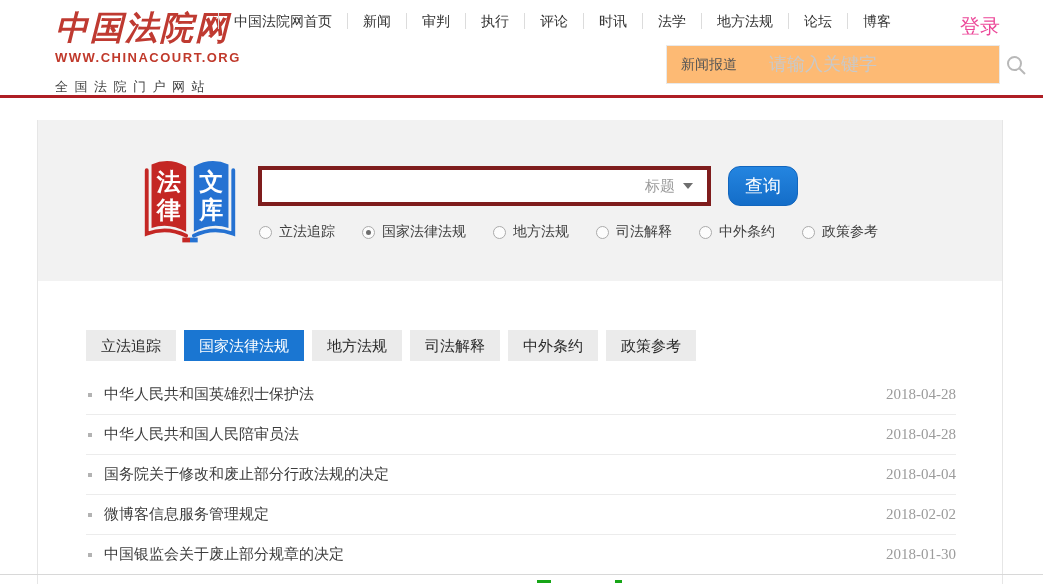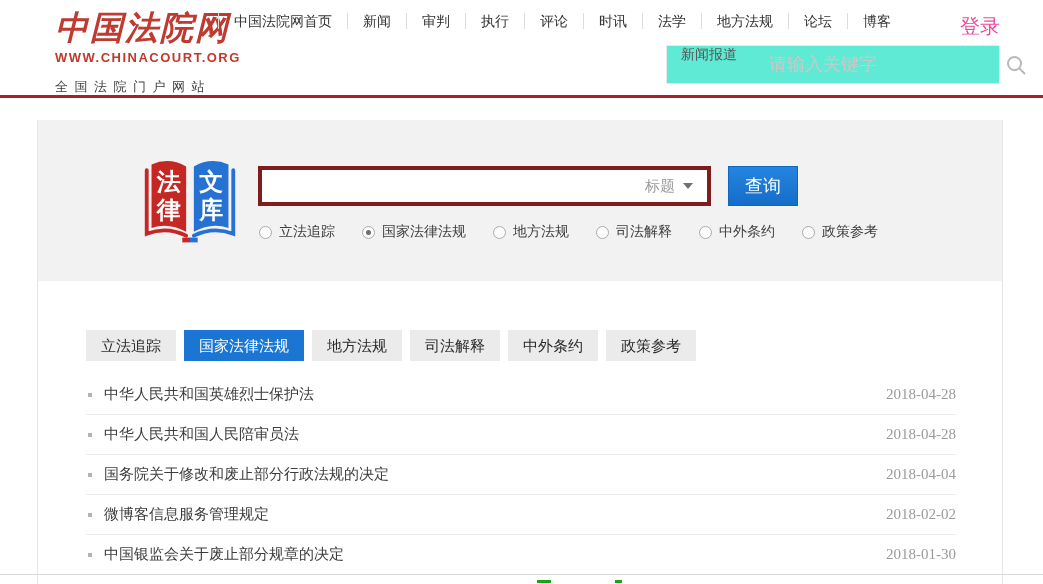--- a/index.html
+++ b/index.html
@@ -21,21 +21,21 @@
 
   .top-nav { position:absolute; left:218px; top:12px; display:flex; align-items:center; height:18px; }
   .top-nav .nav-item {
     font-size:14px; color:#333; padding:0 15px; border-left:1px solid #dcdcdc;
     line-height:16px; white-space:nowrap;
   }
   .login-link { position:absolute; right:43px; top:13px; font-size:20px; color:#ec4899; }
 
   .top-search {
     position:absolute; left:666px; top:45px; width:334px; height:39px;
-    border:1px solid #e9e9e9; background:#5eead4; display:flex; 
+    border:1px solid #e9e9e9; background:#fdba74; display:flex; align-items:center;
   }
   .ts-category { font-size:14px; color:#555; padding:0 10px 0 14px; white-space:nowrap; }
   .ts-grid { width:9px; height:9px; margin-right:10px;
     background-image:radial-gradient(#c9c9c9 1px, transparent 1.1px);
     background-size:4px 4px; background-position:0 0; }
   .ts-divider { width:1px; height:22px; background:#ededed; }
   .ts-input { flex:1; border:none; outline:none; font-size:18px; color:#333; padding:0 12px;
     font-family:Liberation Serif, serif; background:transparent; }
   .ts-input::placeholder { color:#c9c9c9; }
   .ts-search-btn { width:46px; height:100%; display:flex; align-items:center; justify-content:center;
@@ -57,21 +57,21 @@
     background:#fff; border:4px solid #7f1d1d; display:flex; align-items:center;
   }
   .lib-input { flex:1; height:100%; border:none; outline:none; font-size:15px; color:#333;
     padding:0 10px; background:transparent; font-family:"Liberation Sans", sans-serif; }
   .lib-field-select { display:flex; align-items:center; gap:8px; padding:0 14px; cursor:pointer; }
   .lib-field-label { font-size:15px; color:#9a9a9a; }
   .caret-down { width:0; height:0; border-left:5px solid transparent; border-right:5px solid transparent;
     border-top:6px solid #6e6e6e; }
   .lib-submit {
     position:absolute; left:690px; top:46px; width:70px; height:40px;
-    background:linear-gradient(#2485e0, #146dc8); border:1px solid #1266be; border-radius:0;
+    background:linear-gradient(#2485e0, #146dc8); border:1px solid #1266be; border-radius:12px;
     color:#fff; font-size:18px; cursor:pointer; font-family:"Liberation Sans", sans-serif;
   }
 
   .radio-row { position:absolute; left:221px; top:103px; display:flex; align-items:center; }
   .radio-item { display:flex; align-items:center; margin-right:27px; cursor:pointer; }
   .radio-circle { width:13px; height:13px; border-radius:50%; border:1px solid #ababab;
     background:#fcfcfc; margin-right:7px; position:relative; flex:0 0 auto; }
   .radio-item.selected .radio-circle::after {
     content:""; position:absolute; left:3px; top:3px; width:5px; height:5px;
     border-radius:50%; background:#6e6e6e; }

